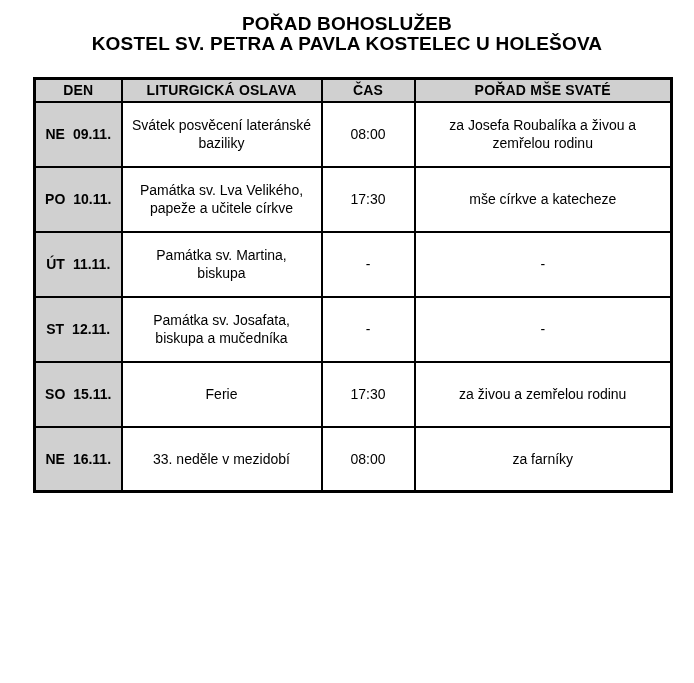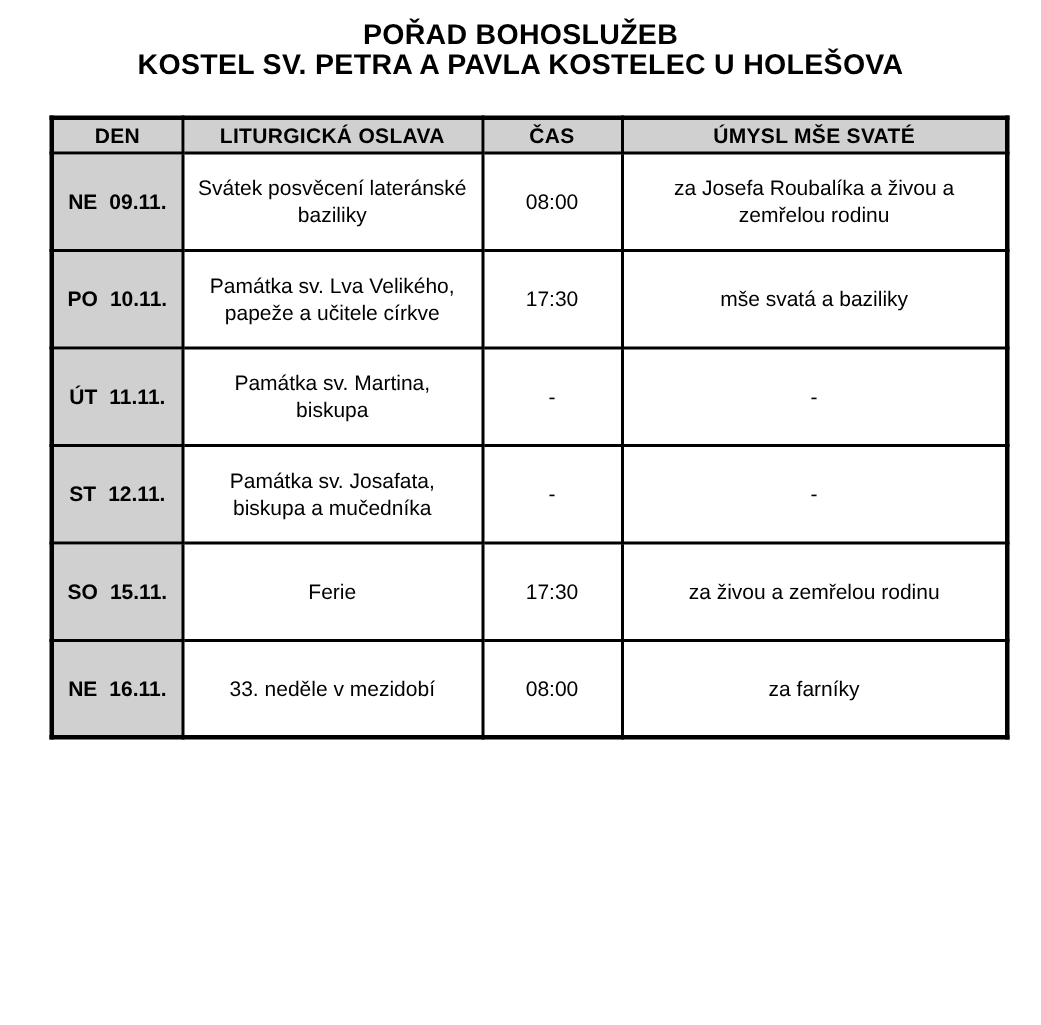--- a/index.html
+++ b/index.html
@@ -71,21 +71,21 @@
     <col style="width:87px">
     <col style="width:200px">
     <col style="width:93px">
     <col style="width:257px">
   </colgroup>
   <thead>
     <tr>
       <th>DEN</th>
       <th>LITURGICKÁ OSLAVA</th>
       <th>ČAS</th>
-      <th>ÚMYSL MŠE SVATÉ</th>
+      <th>POŘAD MŠE SVATÉ</th>
     </tr>
   </thead>
   <tbody>
     <tr class="body-row">
       <td class="day-cell">
           <div class="day-inner">
             <span>NE</span>
             <span>09.11.</span>
           </div>
         </td>
@@ -95,21 +95,21 @@
     </tr>
     <tr class="body-row">
       <td class="day-cell">
           <div class="day-inner">
             <span>PO</span>
             <span>10.11.</span>
           </div>
         </td>
       <td class="celebration-cell">Památka sv. Lva Velikého, papeže a učitele církve</td>
       <td class="time-cell">17:30</td>
-      <td class="intention-cell">mše svatá a baziliky</td>
+      <td class="intention-cell">mše církve a katecheze</td>
     </tr>
     <tr class="body-row">
       <td class="day-cell">
           <div class="day-inner">
             <span>ÚT</span>
             <span>11.11.</span>
           </div>
         </td>
       <td class="celebration-cell">Památka sv. Martina, biskupa</td>
       <td class="time-cell">-</td>

